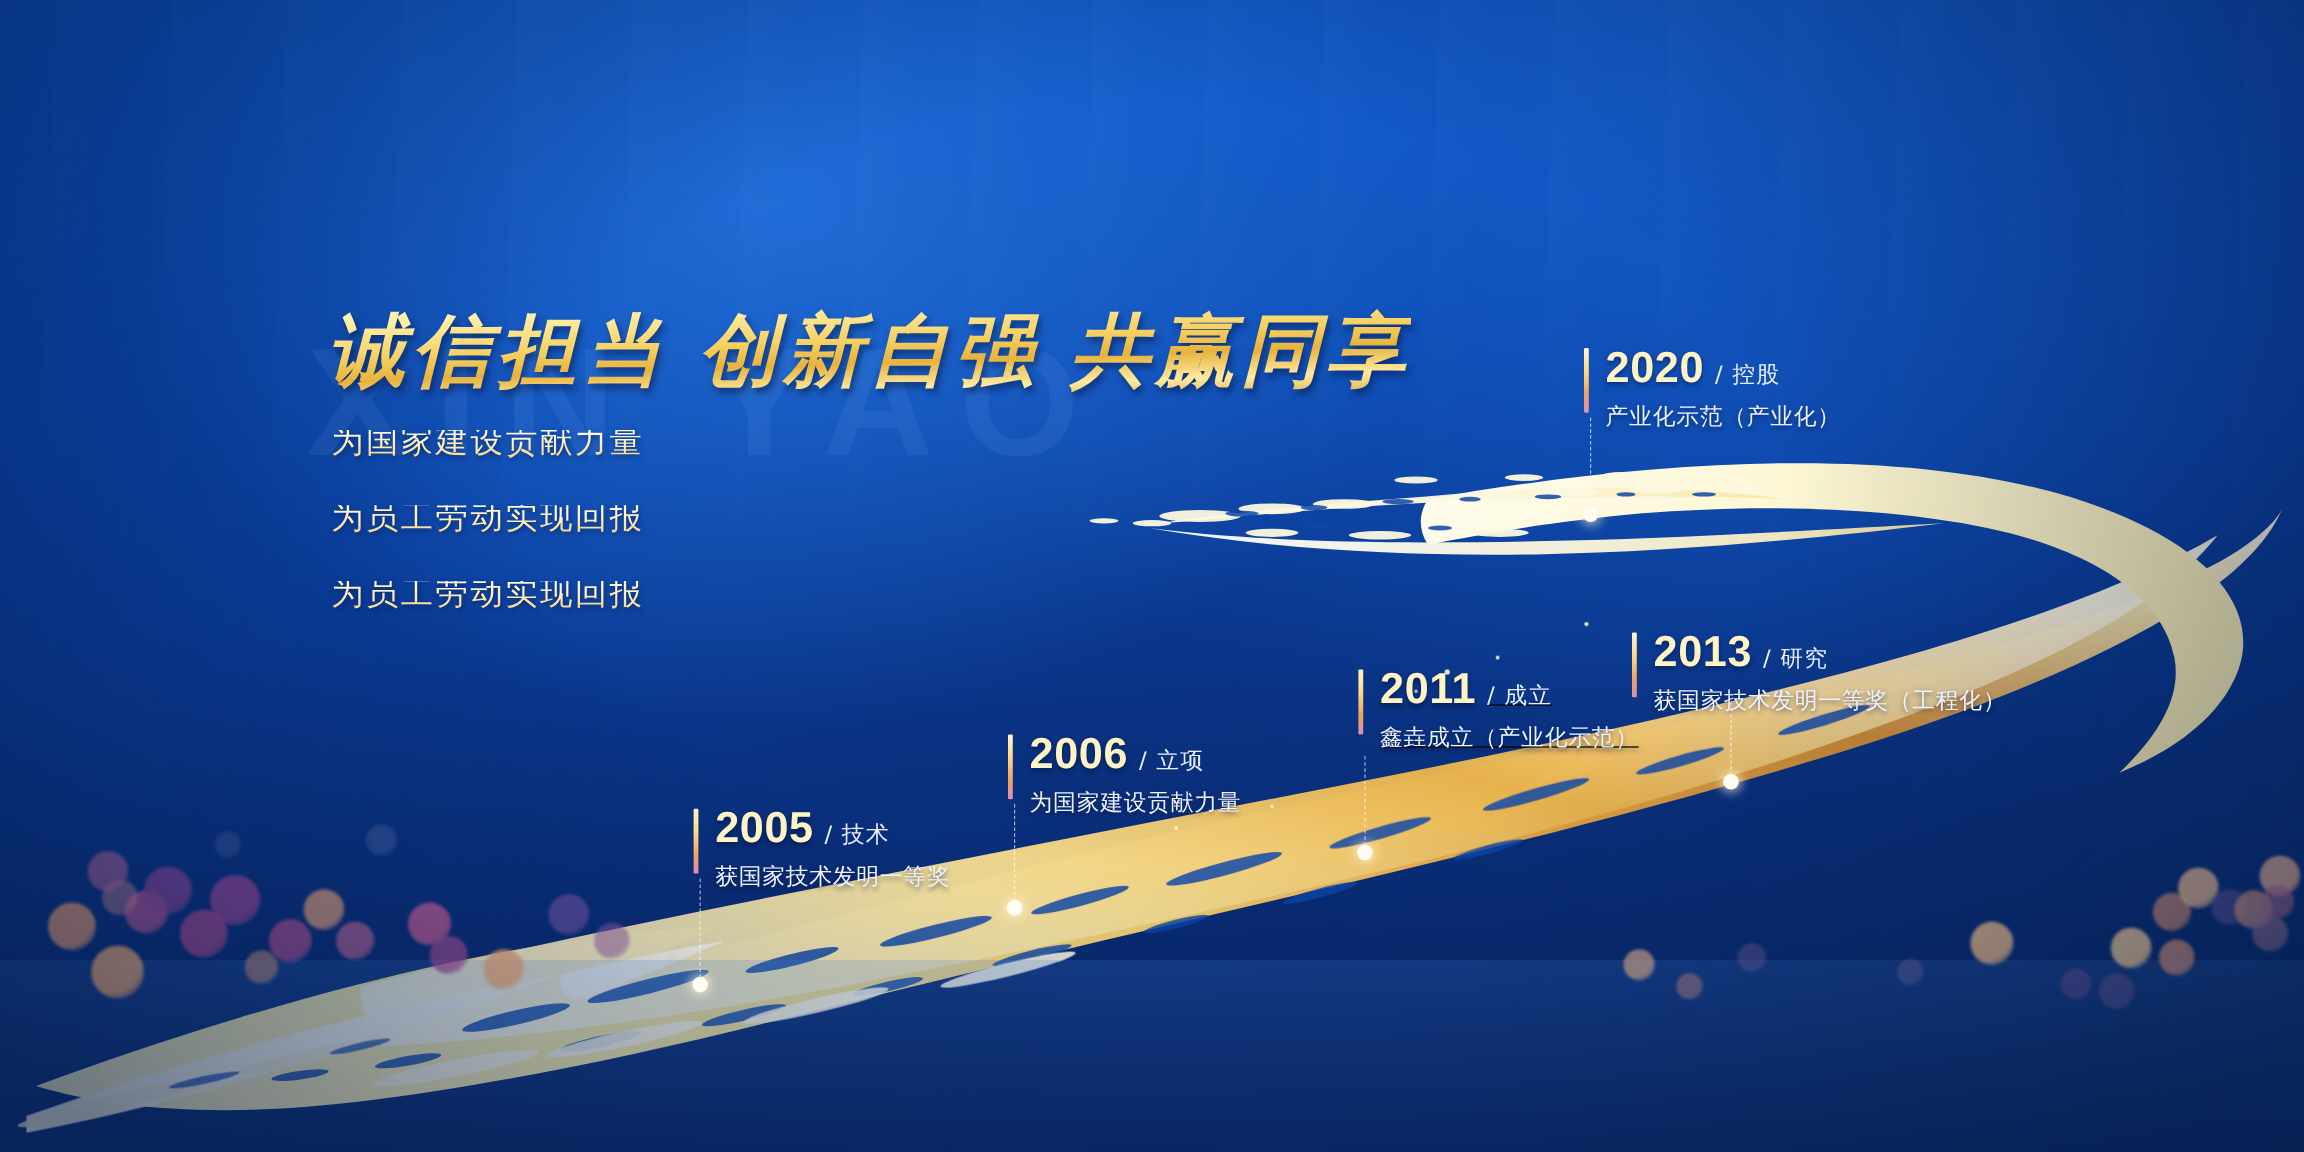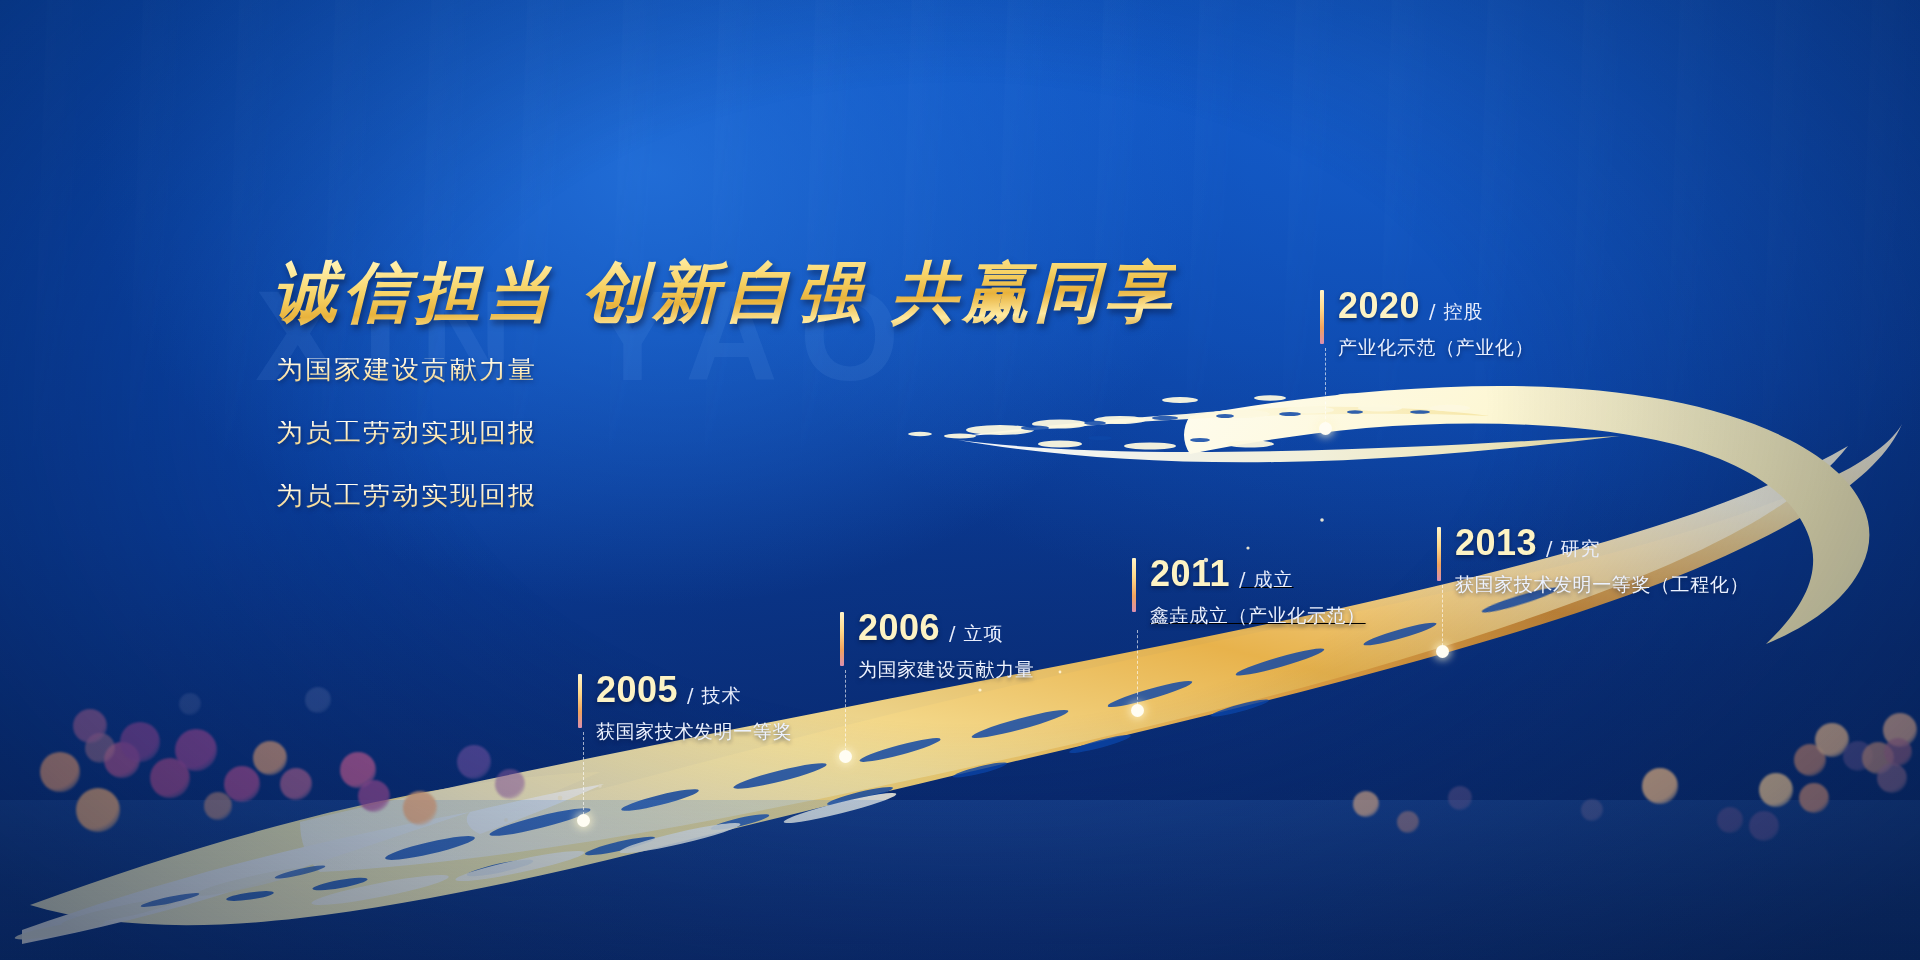--- a/index.html
+++ b/index.html
@@ -357,21 +357,21 @@
       <div class="dot" style="left: 839px; top: 750px;"></div>
       <div class="tl" style="left: 1132px; top: 556px; text-decoration: underline;">
         <div class="bar"></div>
         <div class="txt">
           <div><span class="yr">2011</span><span class="slash">/ 成立</span></div>
           <div class="desc">鑫垚成立（产业化示范）</div>
         </div>
       </div>
       <div class="leader" style="left: 1137px; top: 630px; height: 80px;"></div>
       <div class="dot" style="left: 1131px; top: 704px;"></div>
-      <div class="tl" style="left: 1437px; top: 525px;">
+      <div class="tl" style="left: 1360px; top: 525px;">
         <div class="bar"></div>
         <div class="txt">
           <div><span class="yr">2013</span><span class="slash">/ 研究</span></div>
           <div class="desc">获国家技术发明一等奖（工程化）</div>
         </div>
       </div>
       <div class="leader" style="left: 1442px; top: 585px; height: 66px;"></div>
       <div class="dot" style="left: 1436px; top: 645px;"></div>
       <div class="tl" style="left: 1320px; top: 288px;">
         <div class="bar"></div>

